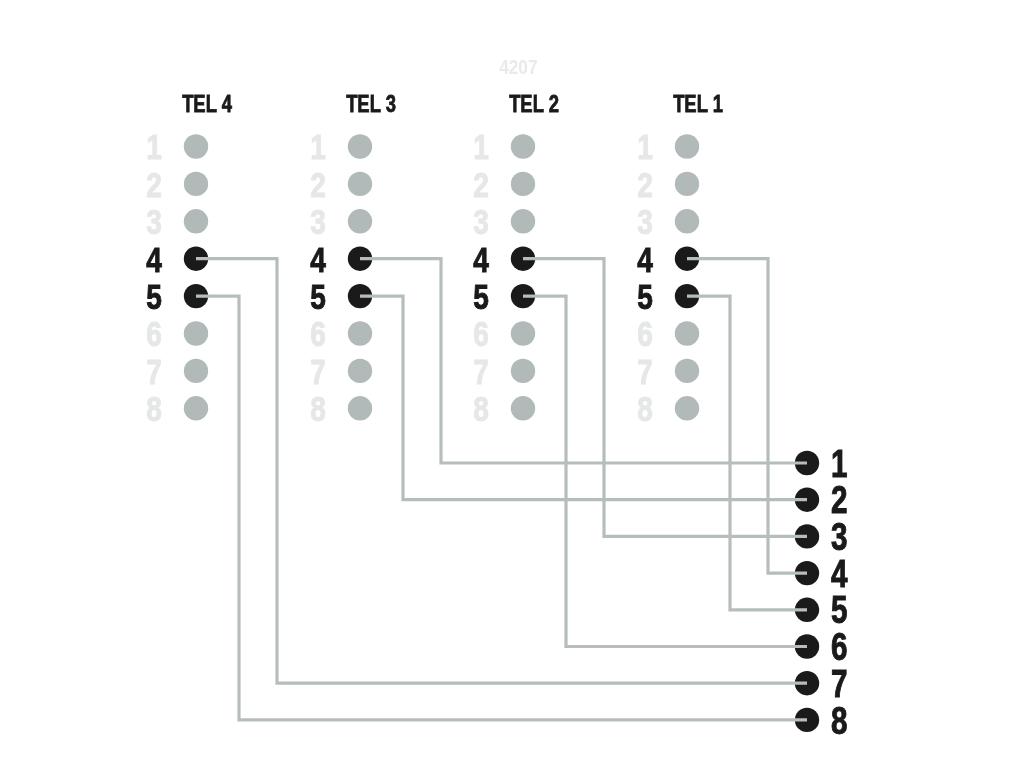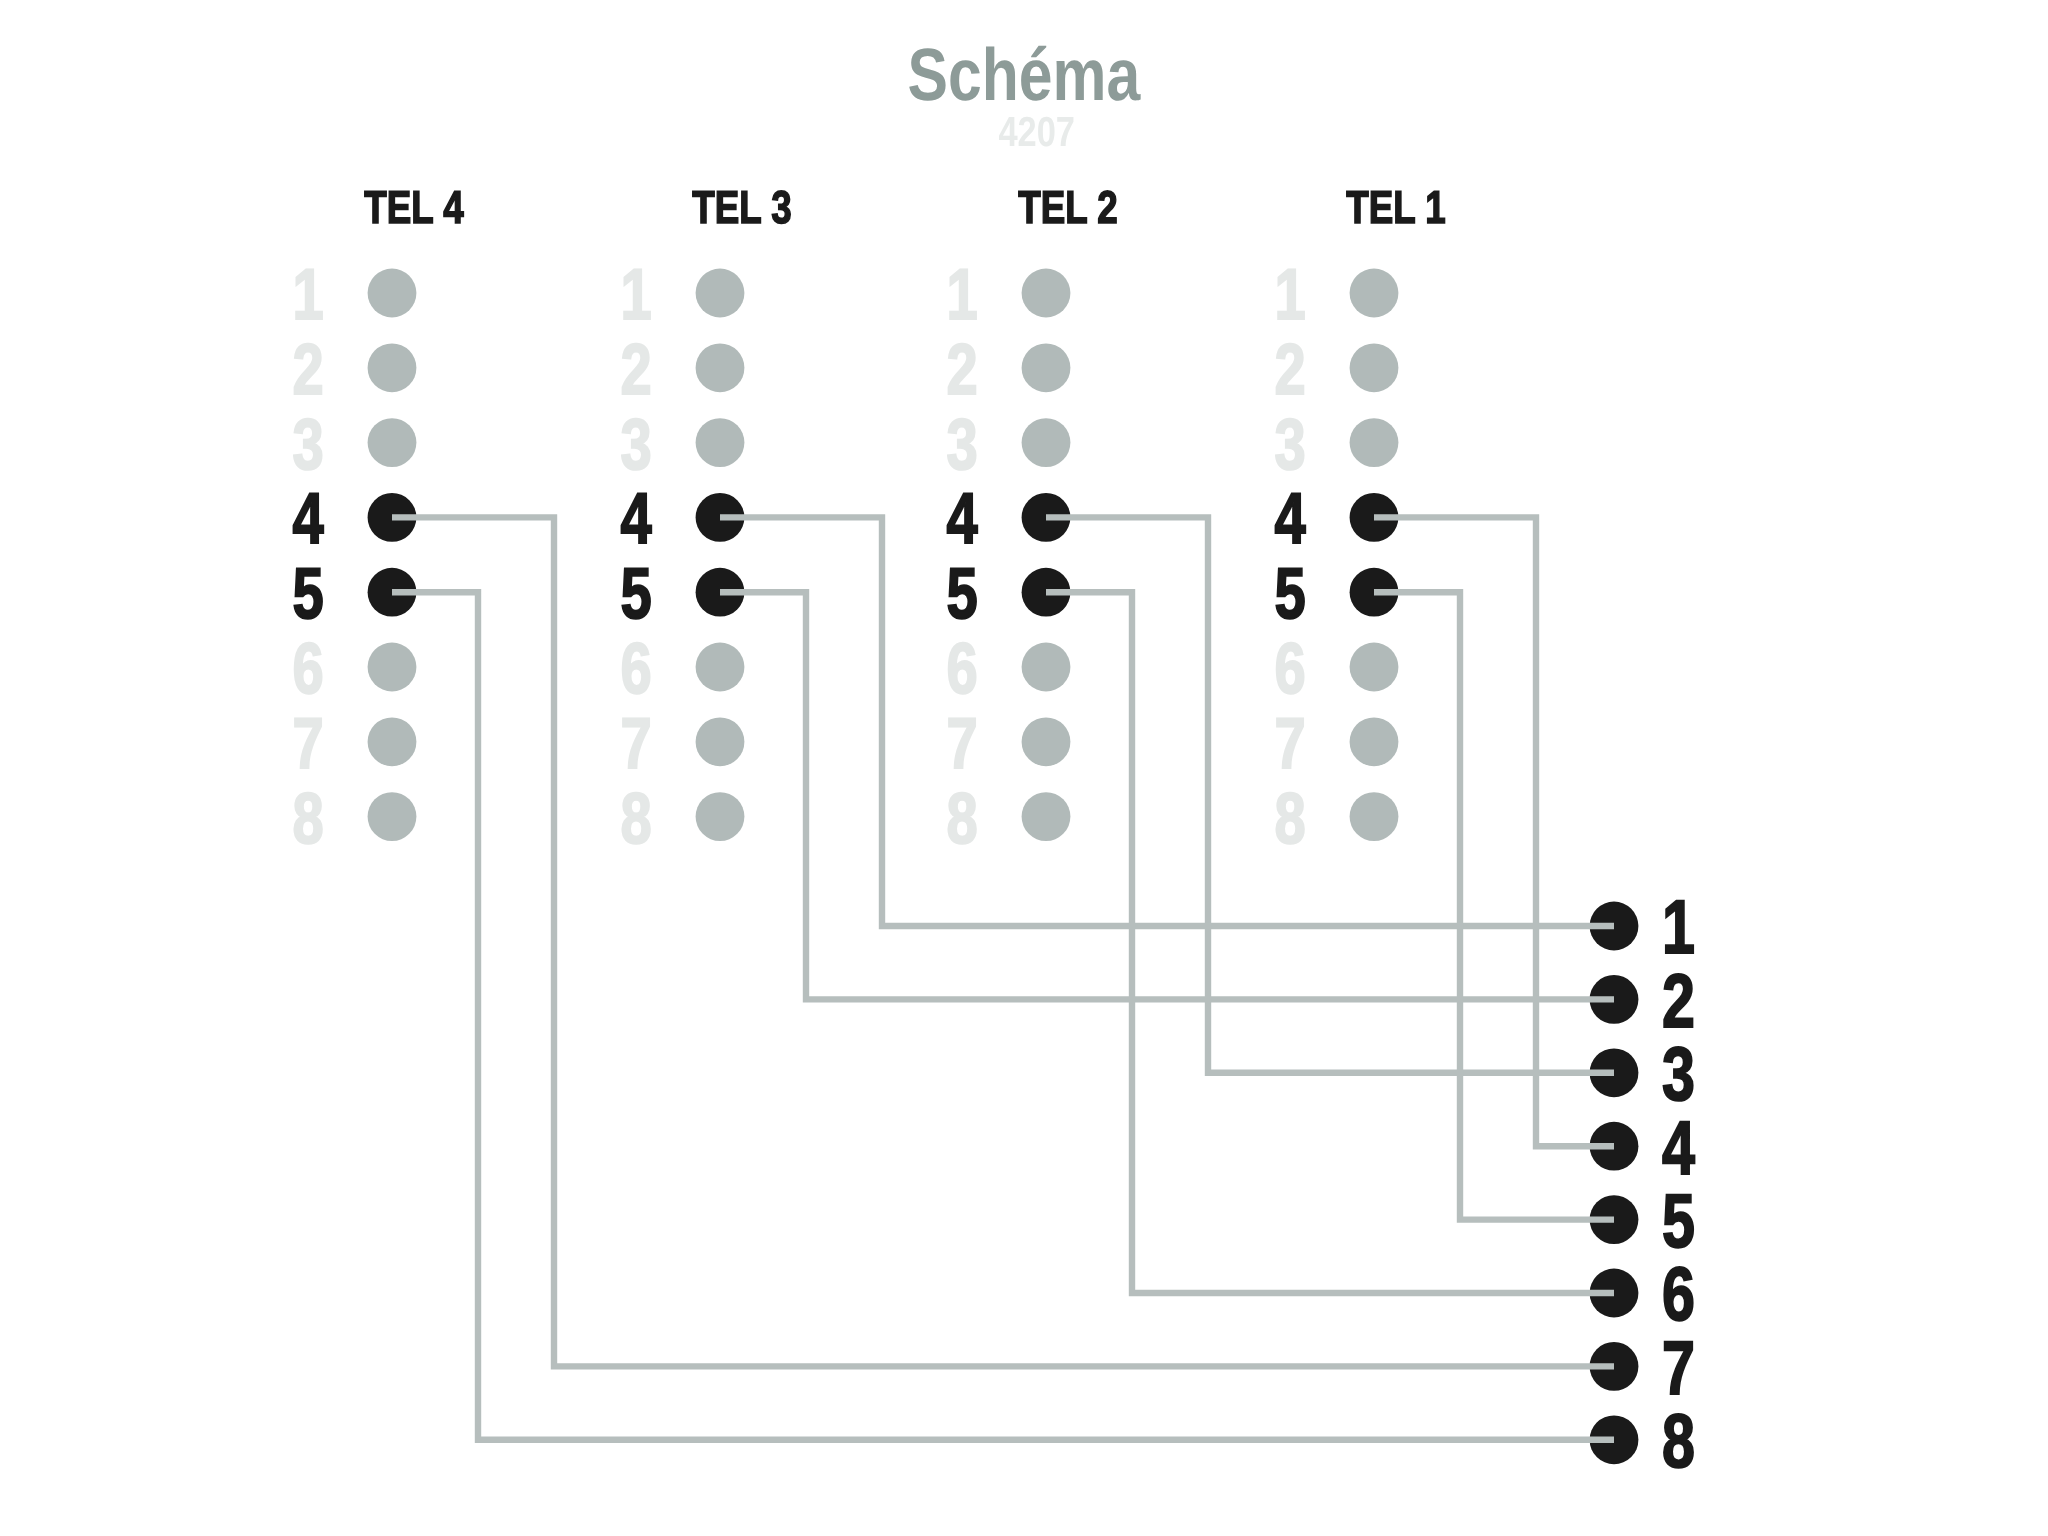--- a/index.html
+++ b/index.html
@@ -65,23 +65,20 @@
   polyline.wire {
     fill: none;
     stroke: var(--wire, #b6bebd);
     stroke-width: 3.2;
   }
 </style>
 </head>
 <body>
 
 <div class="canvas" style="--background: #ffffff; --title-gray: #8d9b98; --code-gray: #e8ebea; --active-black: #1a1a1a; --inactive-dot: #b1bab9; --inactive-number: #e5e8e7; --wire: #b6bebd;">
-  <div class="title">
-    <span class="squeeze">Schéma</span>
-  </div>
   <div class="subtitle">
     <span class="squeeze">4207</span>
   </div>
   <svg id="diagram" width="1024" height="768" viewBox="0 0 1024 768">
       <circle cx="196" cy="146.5" r="12.2" class="dot-idle"></circle>
       <circle cx="196" cy="183.9" r="12.2" class="dot-idle"></circle>
       <circle cx="196" cy="221.3" r="12.2" class="dot-idle"></circle>
       <circle cx="196" cy="258.7" r="12.2" class="dot-active"></circle>
       <circle cx="196" cy="296.1" r="12.2" class="dot-active"></circle>
       <circle cx="196" cy="333.5" r="12.2" class="dot-idle"></circle>

